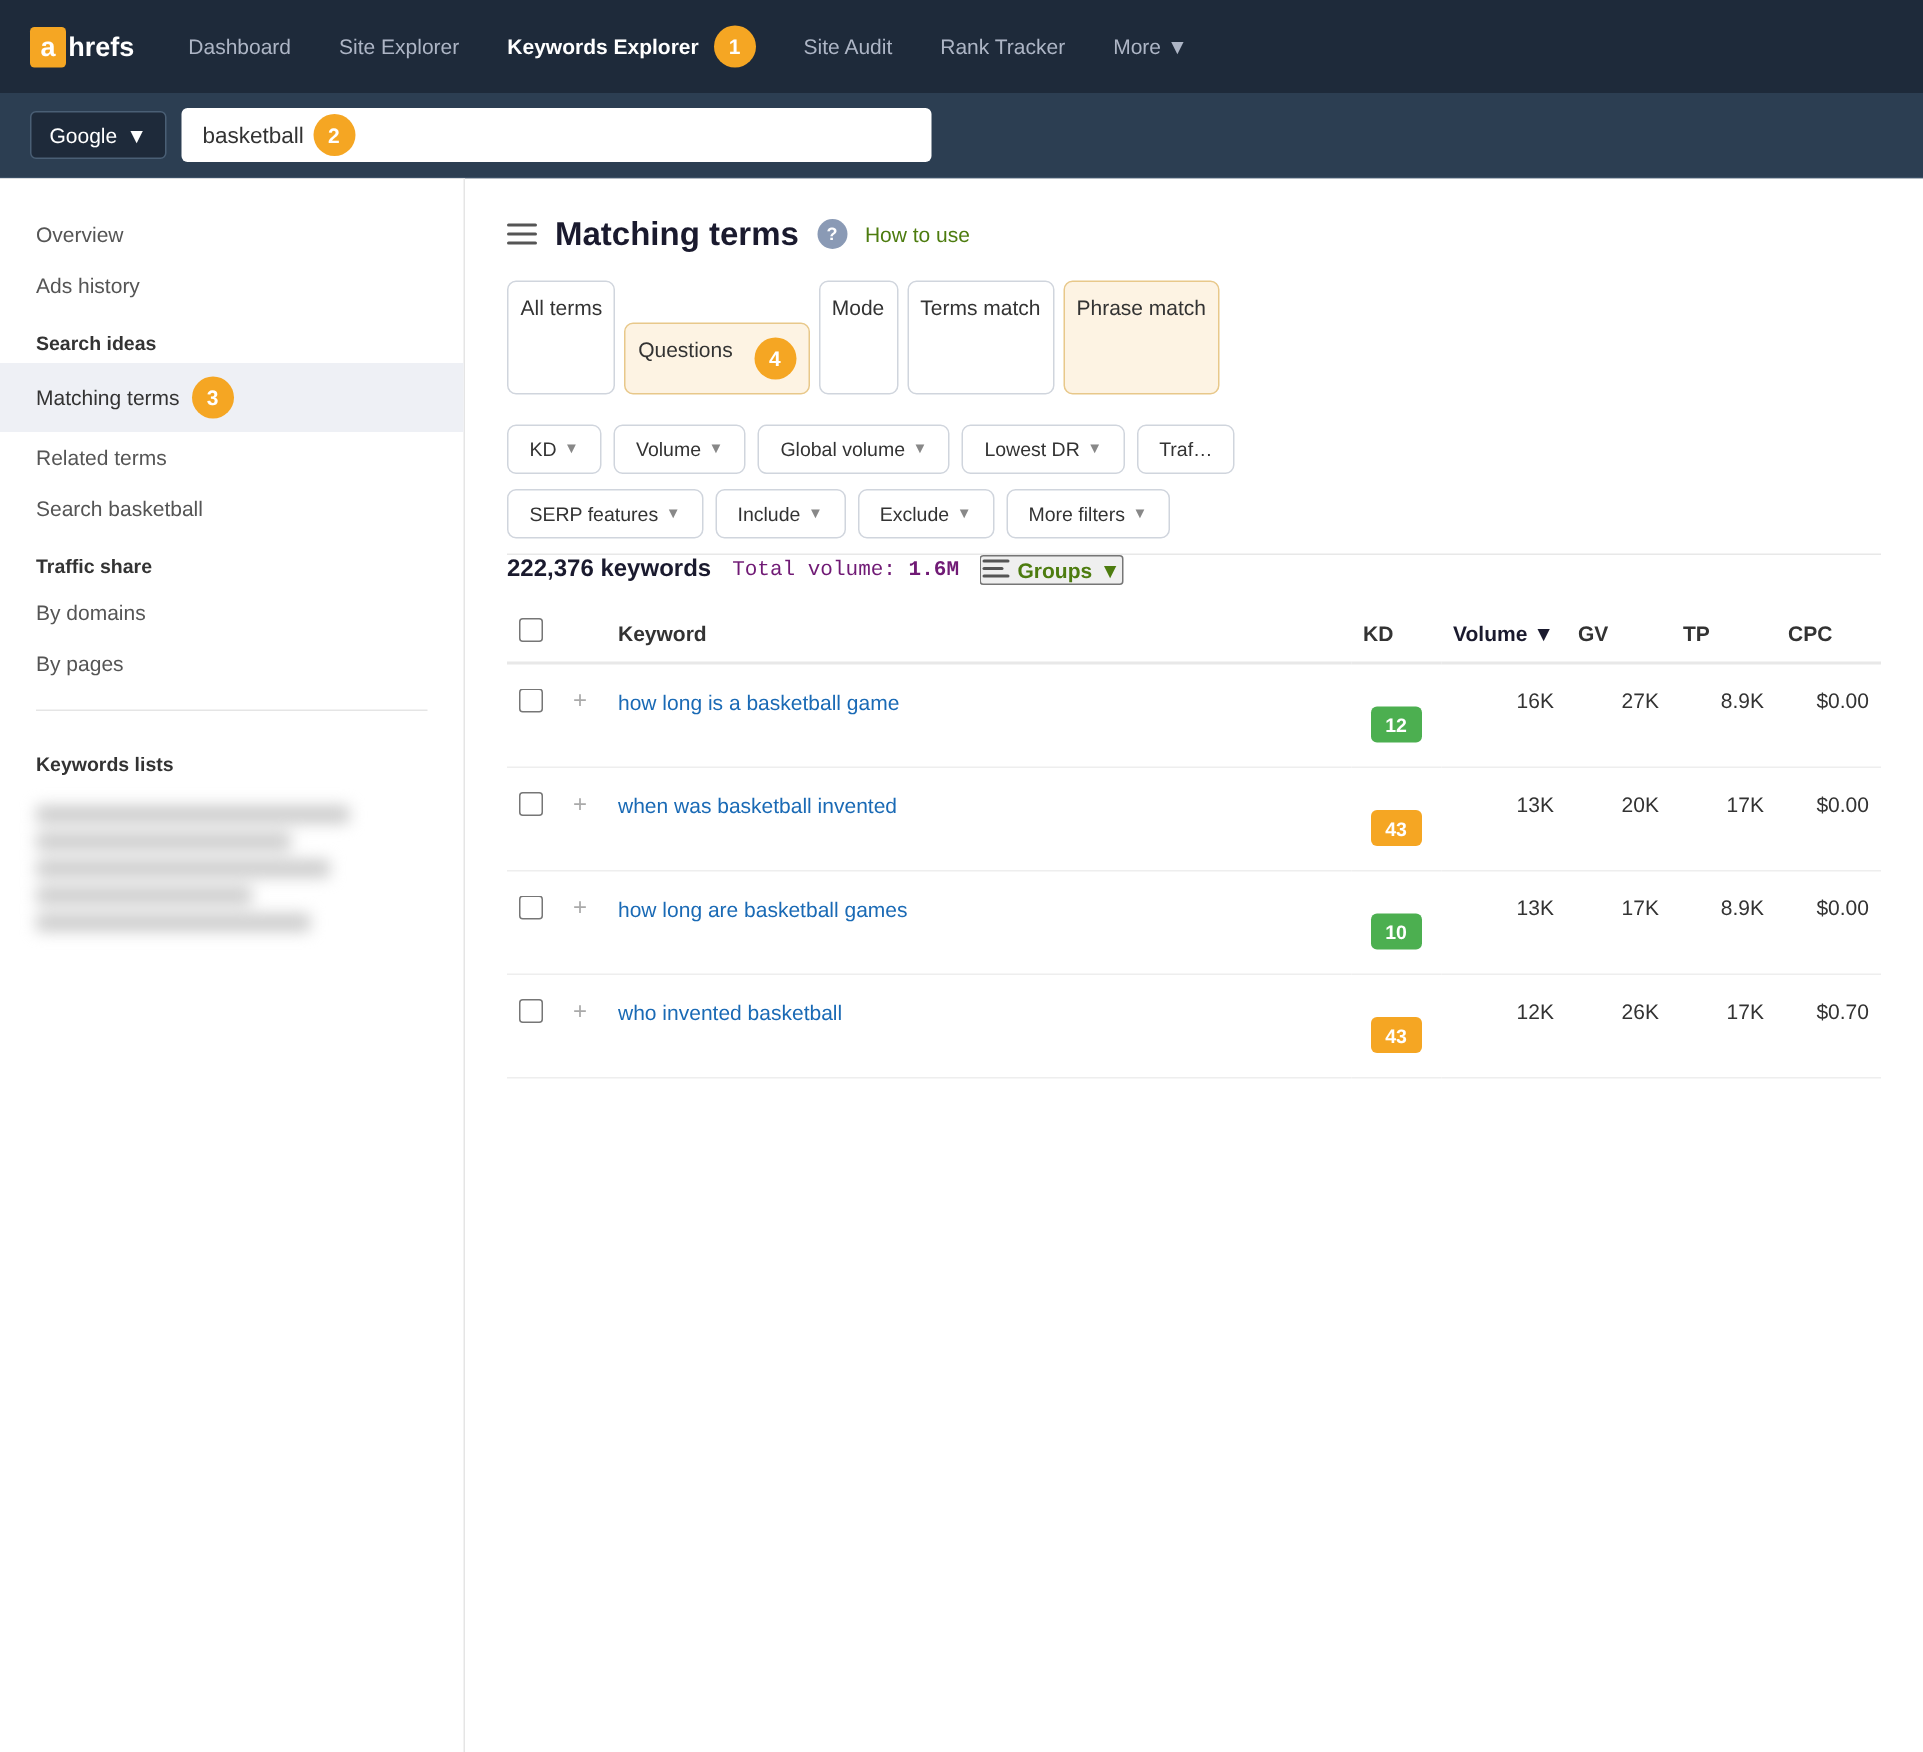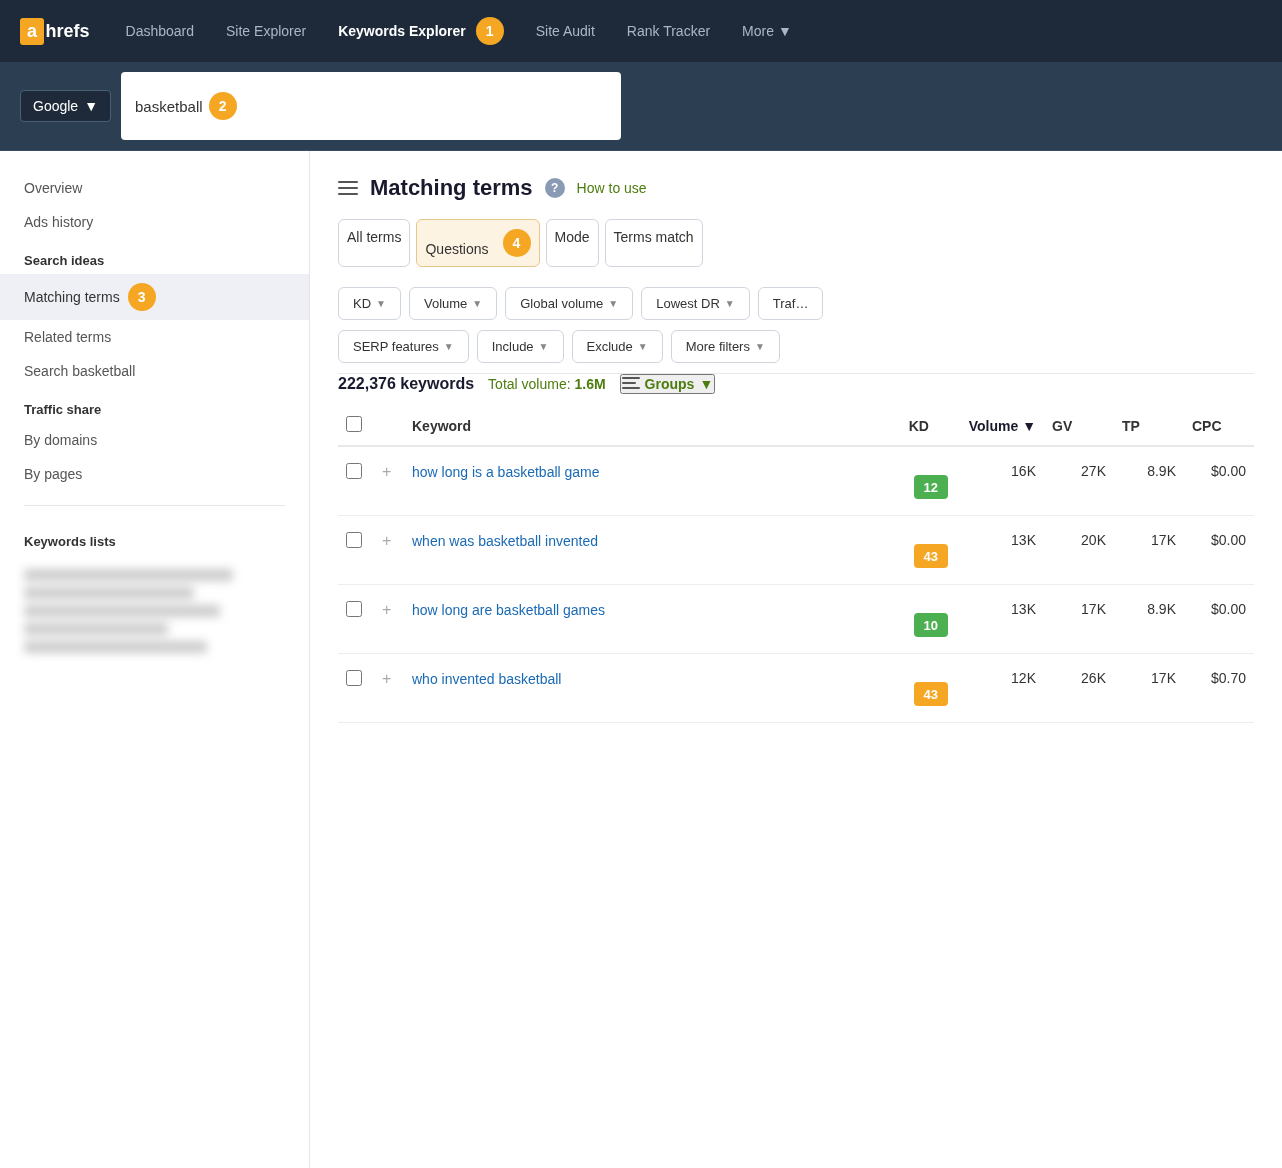--- a/index.html
+++ b/index.html
@@ -77,21 +77,21 @@
       font-size: 14px;
       cursor: pointer;
       display: flex;
       align-items: center;
       gap: 6px;
     }
     .search-input-wrap {
       flex: 1;
       background: #fff;
       border-radius: 4px;
-      padding: 20px 14px;
+      padding: 4px 14px;
       display: flex;
       align-items: center;
       font-size: 15px;
       color: #333;
       max-width: 500px;
     }
 
     
     .badge-num {
       background: #f5a623;
@@ -259,21 +259,22 @@
       padding: 0 0 12px;
       border-top: 1px solid #e8e8e8;
       font-size: 14px;
     }
     .results-count {
       font-size: 16px;
       font-weight: 700;
       color: #1a1a2e;
     }
     .results-volume {
-      color: #4d7c0f;
+      color: #701a75;
+      font-family: Liberation Mono, monospace;
     }
     .groups-btn {
       display: flex;
       align-items: center;
       gap: 5px;
       cursor: pointer;
       color: #4d7c0f;
       font-weight: 600;
       font-size: 14px;
     }
@@ -428,26 +429,27 @@
         <div class="hamburger-line"></div>
         <div class="hamburger-line"></div>
       </div>
       <h1 class="page-title">Matching terms</h1>
       <span class="help-badge">?</span>
       <span class="how-to-use">How to use</span>
     </div>
 
     <div class="tabs-row">
       <div class="tab">All terms</div>
-      <div class="tab active" style="display:flex; align-items:flex-end; gap:8px;">
+      <div class="tab active" style="display:flex; align-items:flex-start; gap:8px;margin-top:28px;">
         <span>Questions</span>
         <span class="badge-num">4</span>
       </div>
       <div class="tab">Mode</div>
       <div class="tab">Terms match</div>
+      <div class="tab active">Phrase match</div>
     </div>
 
     <div class="filter-row">
       <button class="filter-btn">
         <span>KD</span>
         <span class="chevron-small">▼</span>
       </button>
       <button class="filter-btn">
         <span>Volume</span>
         <span class="chevron-small">▼</span>

